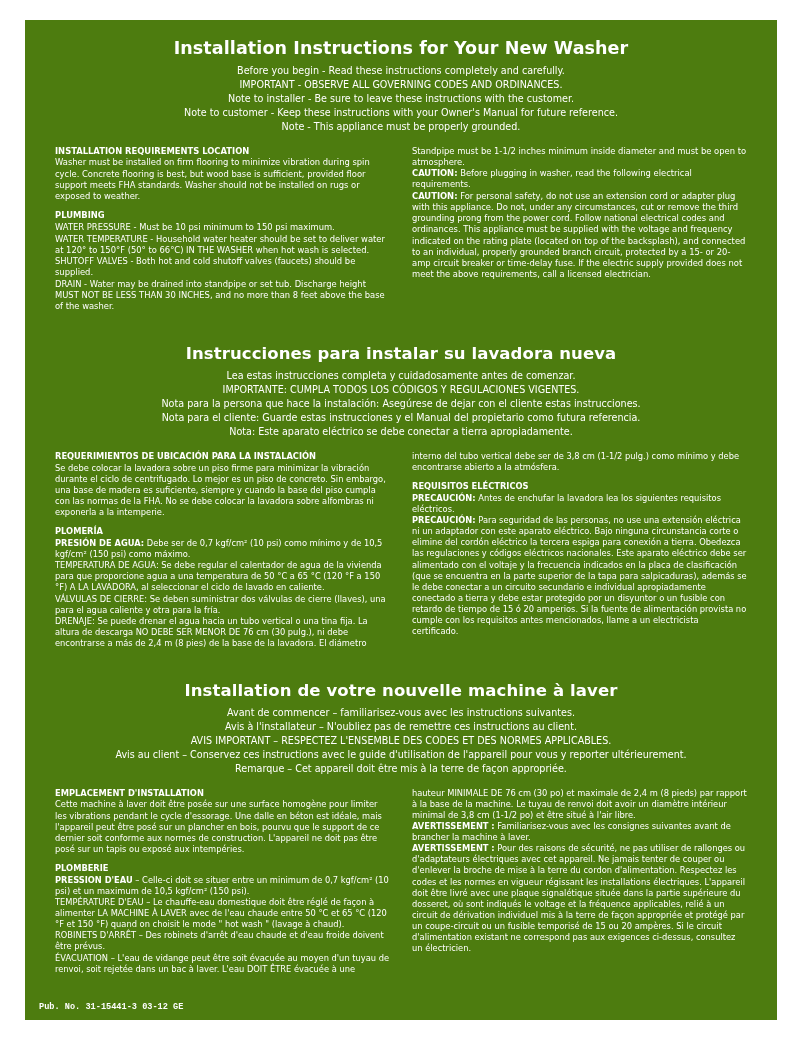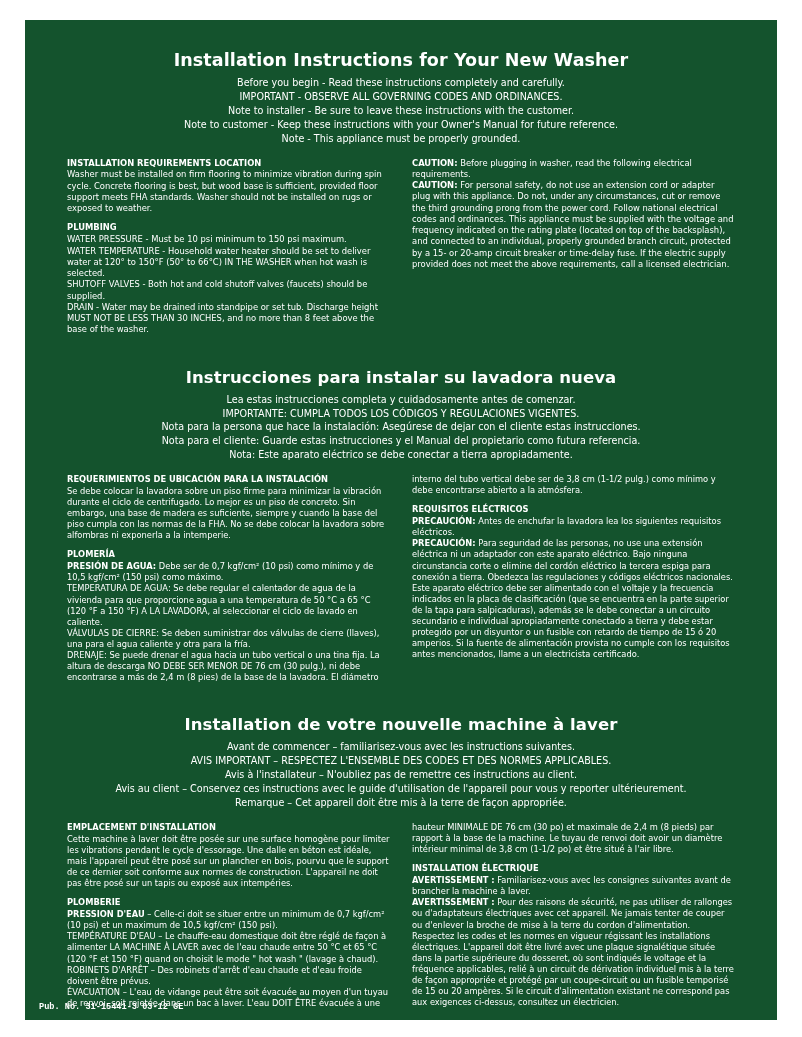--- a/index.html
+++ b/index.html
@@ -13,23 +13,23 @@
     font-family: "DejaVu Sans", sans-serif;
     color: #000;
     position: relative;
   }
   .page {
     position: absolute;
     left: 25px;
     top: 20px;
     width: 752px;
     height: 1000px;
-    background: #14532d;
+    background: #4d7c0f;
     color: #ffffff;
-    padding: 16px;
+    padding: 4px;
     overflow: hidden;
   }
   
   .hdr {
     text-align: center;
     padding: 14px 40px 12px 40px;
   }
   .hdr h1 {
     margin: 0 0 6px 0;
     font-size: 17.5px;
@@ -100,20 +100,21 @@
     <div class="col">
       <div class="sec-title first">INSTALLATION REQUIREMENTS LOCATION</div>
       <p class="body">Washer must be installed on firm flooring to minimize vibration during spin cycle. Concrete flooring is best, but wood base is sufficient, provided floor support meets FHA standards. Washer should not be installed on rugs or exposed to weather.</p>
       <div class="sec-title">PLUMBING</div>
       <p class="body">WATER PRESSURE - Must be 10 psi minimum to 150 psi maximum.</p>
       <p class="body">WATER TEMPERATURE - Household water heater should be set to deliver water at 120° to 150°F (50° to 66°C) IN THE WASHER when hot wash is selected.</p>
       <p class="body">SHUTOFF VALVES - Both hot and cold shutoff valves (faucets) should be supplied.</p>
       <p class="body">DRAIN - Water may be drained into standpipe or set tub. Discharge height MUST NOT BE LESS THAN 30 INCHES, and no more than 8 feet above the base of the washer.</p>
     </div>
     <div class="col">
+      <p class="body">Standpipe must be 1-1/2 inches minimum inside diameter and must be open to atmosphere.</p>
       <p class="body"><span class="b">CAUTION:</span><span> Before plugging in washer, read the following electrical requirements.</span></p>
       <p class="body gap"><span class="b">CAUTION:</span><span> For personal safety, do not use an extension cord or adapter plug with this appliance. Do not, under any circumstances, cut or remove the third grounding prong from the power cord. Follow national electrical codes and ordinances. This appliance must be supplied with the voltage and frequency indicated on the rating plate (located on top of the backsplash), and connected to an individual, properly grounded branch circuit, protected by a 15- or 20-amp circuit breaker or time-delay fuse. If the electric supply provided does not meet the above requirements, call a licensed electrician.</span></p>
     </div>
   </div>
 
   <div class="spacer-md"></div>
 
   <div class="hdr es">
     <h1>Instrucciones para instalar su lavadora nueva</h1>
     <div class="sub">
@@ -142,40 +143,39 @@
       <p class="body gap"><span class="b">PRECAUCIÓN:</span><span> Para seguridad de las personas, no use una extensión eléctrica ni un adaptador con este aparato eléctrico. Bajo ninguna circunstancia corte o elimine del cordón eléctrico la tercera espiga para conexión a tierra. Obedezca las regulaciones y códigos eléctricos nacionales. Este aparato eléctrico debe ser alimentado con el voltaje y la frecuencia indicados en la placa de clasificación (que se encuentra en la parte superior de la tapa para salpicaduras), además se le debe conectar a un circuito secundario e individual apropiadamente conectado a tierra y debe estar protegido por un disyuntor o un fusible con retardo de tiempo de 15 ó 20 amperios. Si la fuente de alimentación provista no cumple con los requisitos antes mencionados, llame a un electricista certificado.</span></p>
     </div>
   </div>
 
   <div class="spacer-md"></div>
 
   <div class="hdr fr">
     <h1>Installation de votre nouvelle machine à laver</h1>
     <div class="sub">
       <div>Avant de commencer – familiarisez-vous avec les instructions suivantes.</div>
+      <div>Avis à l'installateur – N'oubliez pas de remettre ces instructions au client.</div>
       <div>AVIS IMPORTANT – RESPECTEZ L'ENSEMBLE DES CODES ET DES NORMES APPLICABLES.</div>
-      <div>Avis à l'installateur – N'oubliez pas de remettre ces instructions au client.</div>
       <div>Avis au client – Conservez ces instructions avec le guide d'utilisation de l'appareil pour vous y reporter ultérieurement.</div>
       <div>Remarque – Cet appareil doit être mis à la terre de façon appropriée.</div>
     </div>
   </div>
 
   <div class="cols fr">
     <div class="col">
       <div class="sec-title first">EMPLACEMENT D'INSTALLATION</div>
       <p class="body">Cette machine à laver doit être posée sur une surface homogène pour limiter les vibrations pendant le cycle d'essorage. Une dalle en béton est idéale, mais l'appareil peut être posé sur un plancher en bois, pourvu que le support de ce dernier soit conforme aux normes de construction. L'appareil ne doit pas être posé sur un tapis ou exposé aux intempéries.</p>
       <div class="sec-title">PLOMBERIE</div>
       <p class="body"><span class="b">PRESSION D'EAU</span><span> – Celle-ci doit se situer entre un minimum de 0,7 kgf/cm² (10 psi) et un maximum de 10,5 kgf/cm² (150 psi).</span></p>
       <p class="body">TEMPÉRATURE D'EAU – Le chauffe-eau domestique doit être réglé de façon à alimenter LA MACHINE À LAVER avec de l'eau chaude entre 50 °C et 65 °C (120 °F et 150 °F) quand on choisit le mode " hot wash " (lavage à chaud).</p>
       <p class="body">ROBINETS D'ARRÊT – Des robinets d'arrêt d'eau chaude et d'eau froide doivent être prévus.</p>
       <p class="body">ÉVACUATION – L'eau de vidange peut être soit évacuée au moyen d'un tuyau de renvoi, soit rejetée dans un bac à laver. L'eau DOIT ÊTRE évacuée à une</p>
     </div>
     <div class="col">
       <p class="body">hauteur MINIMALE DE 76 cm (30 po) et maximale de 2,4 m (8 pieds) par rapport à la base de la machine. Le tuyau de renvoi doit avoir un diamètre intérieur minimal de 3,8 cm (1-1/2 po) et être situé à l'air libre.</p>
-      <div class="sec-title">INSTALLATION ÉLECTRIQUE</div>
       <p class="body"><span class="b">AVERTISSEMENT :</span><span> Familiarisez-vous avec les consignes suivantes avant de brancher la machine à laver.</span></p>
       <p class="body"><span class="b">AVERTISSEMENT :</span><span> Pour des raisons de sécurité, ne pas utiliser de rallonges ou d'adaptateurs électriques avec cet appareil. Ne jamais tenter de couper ou d'enlever la broche de mise à la terre du cordon d'alimentation. Respectez les codes et les normes en vigueur régissant les installations électriques. L'appareil doit être livré avec une plaque signalétique située dans la partie supérieure du dosseret, où sont indiqués le voltage et la fréquence applicables, relié à un circuit de dérivation individuel mis à la terre de façon appropriée et protégé par un coupe-circuit ou un fusible temporisé de 15 ou 20 ampères. Si le circuit d'alimentation existant ne correspond pas aux exigences ci-dessus, consultez un électricien.</span></p>
     </div>
   </div>
 
   <div class="footer">Pub. No. 31-15441-3  03-12 GE</div>
 
 </div>
 
 </body></html>

